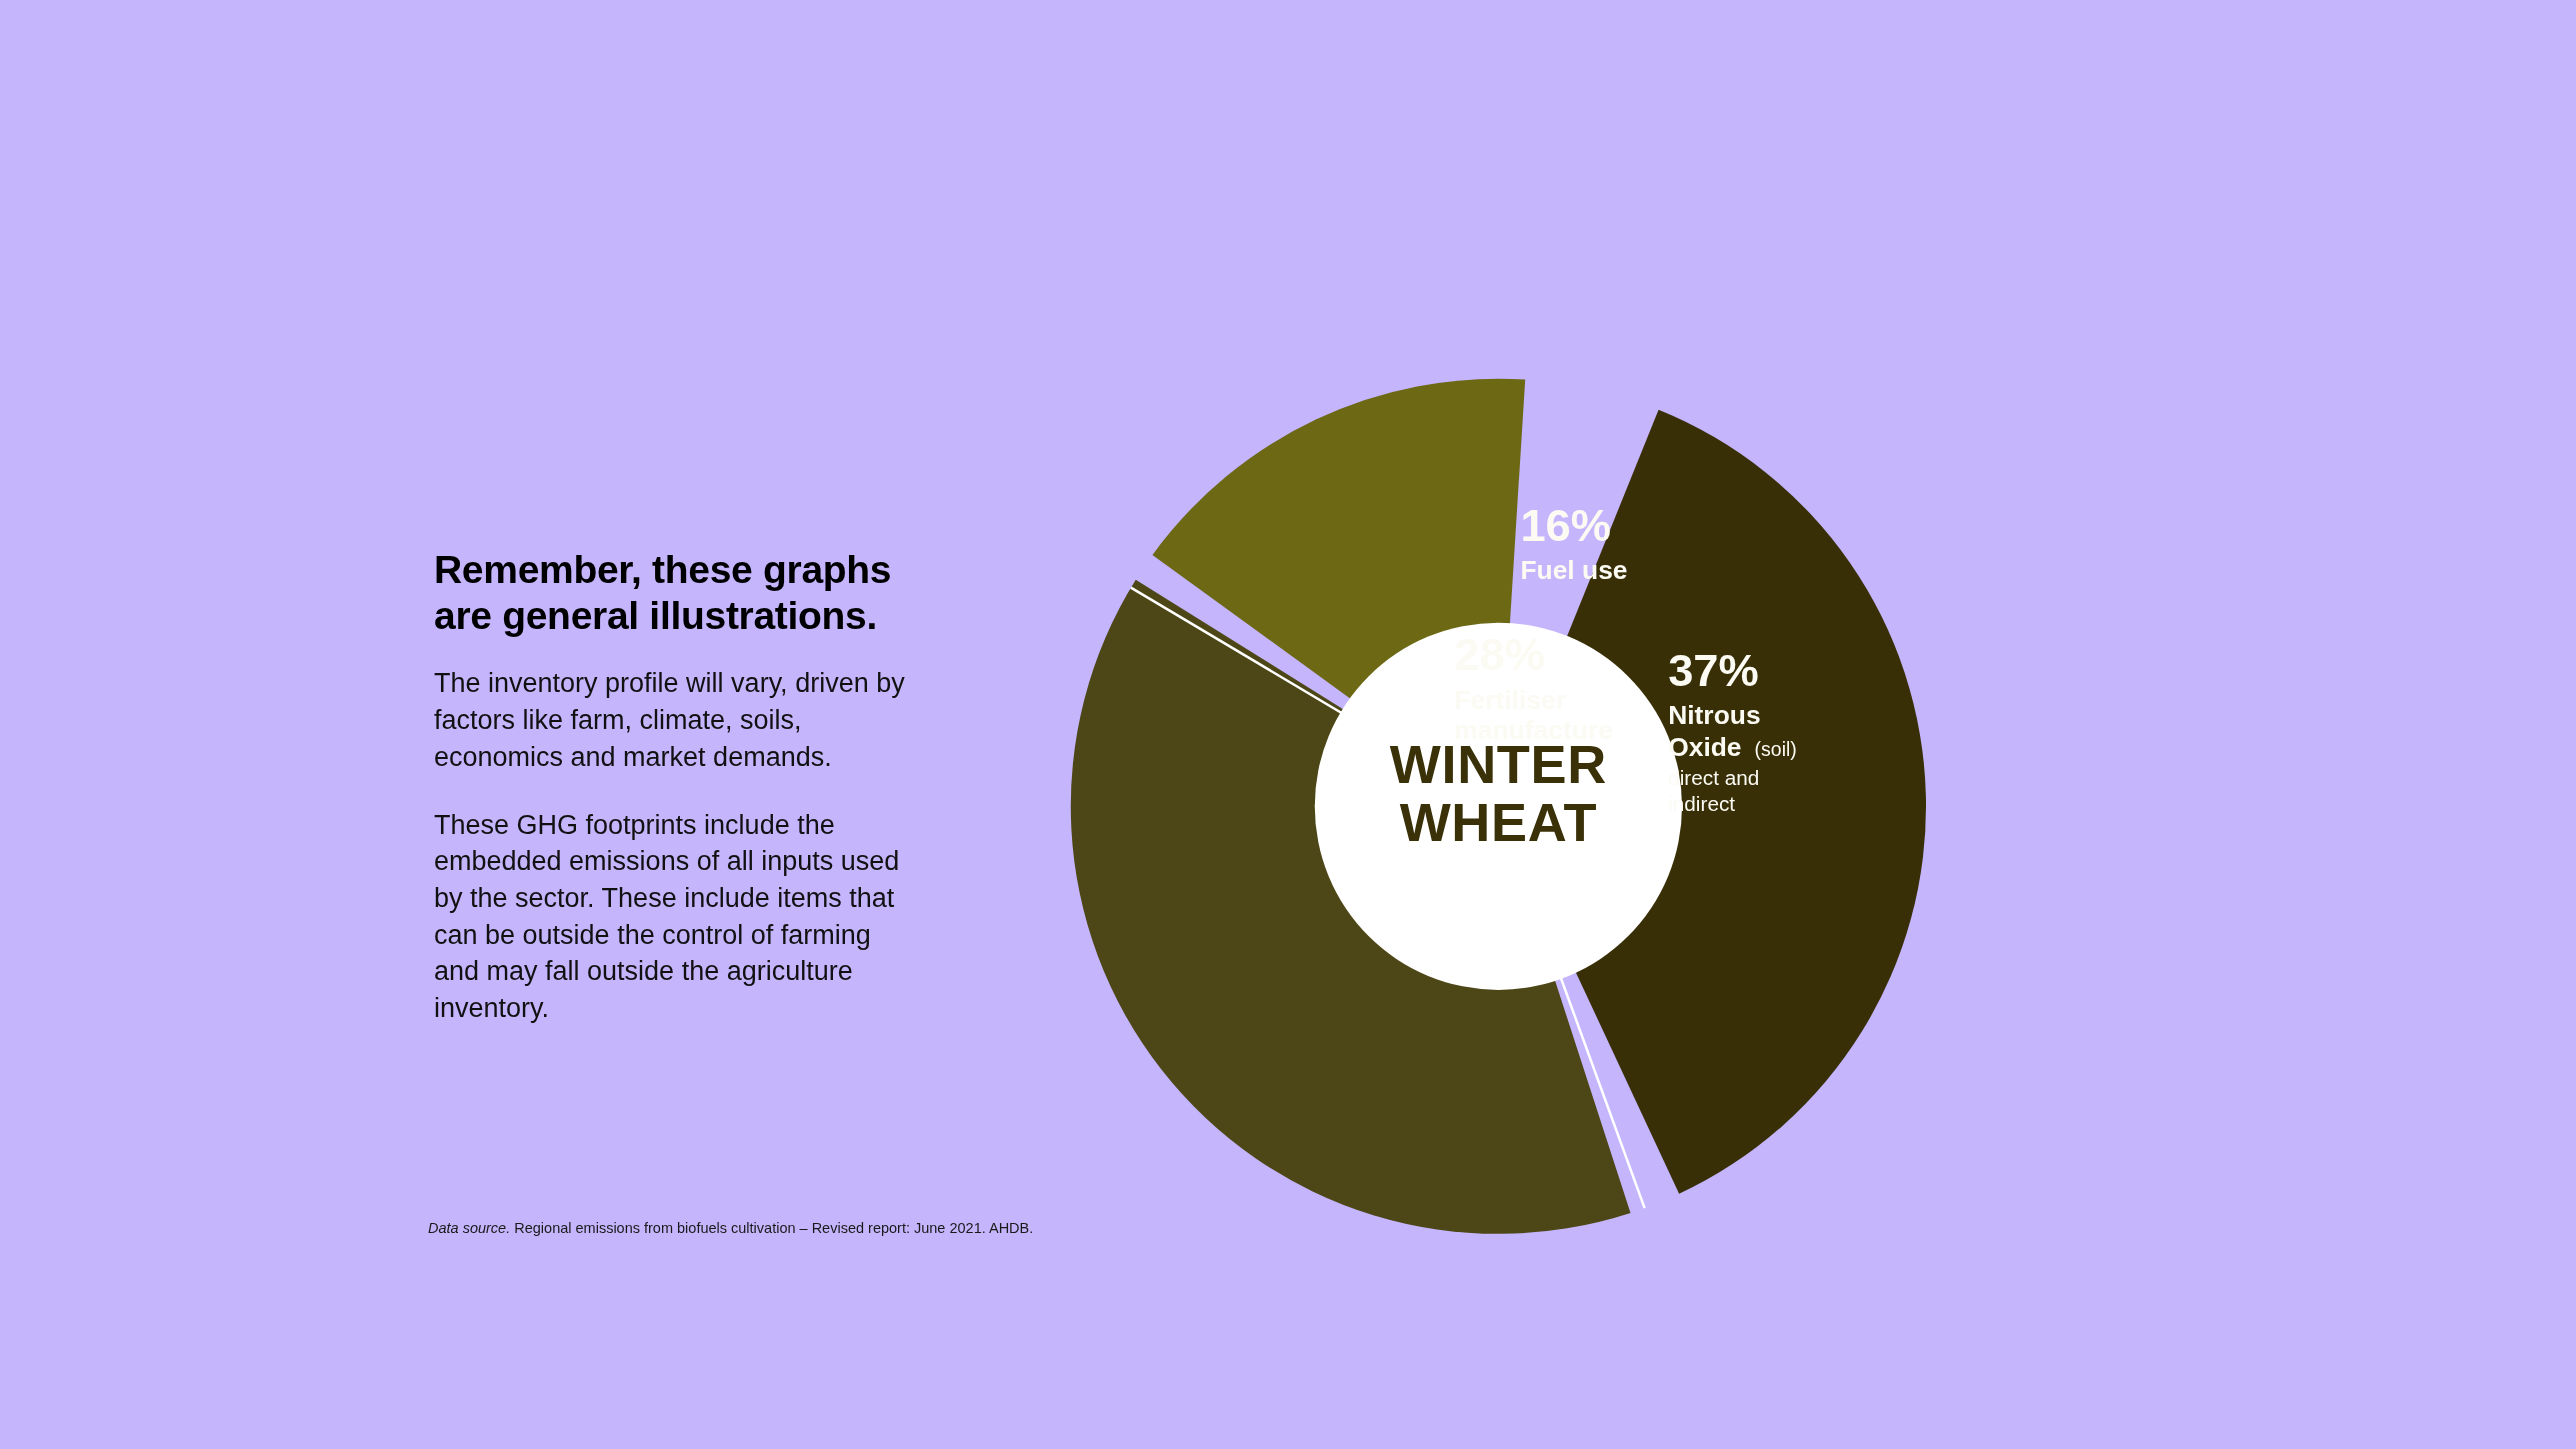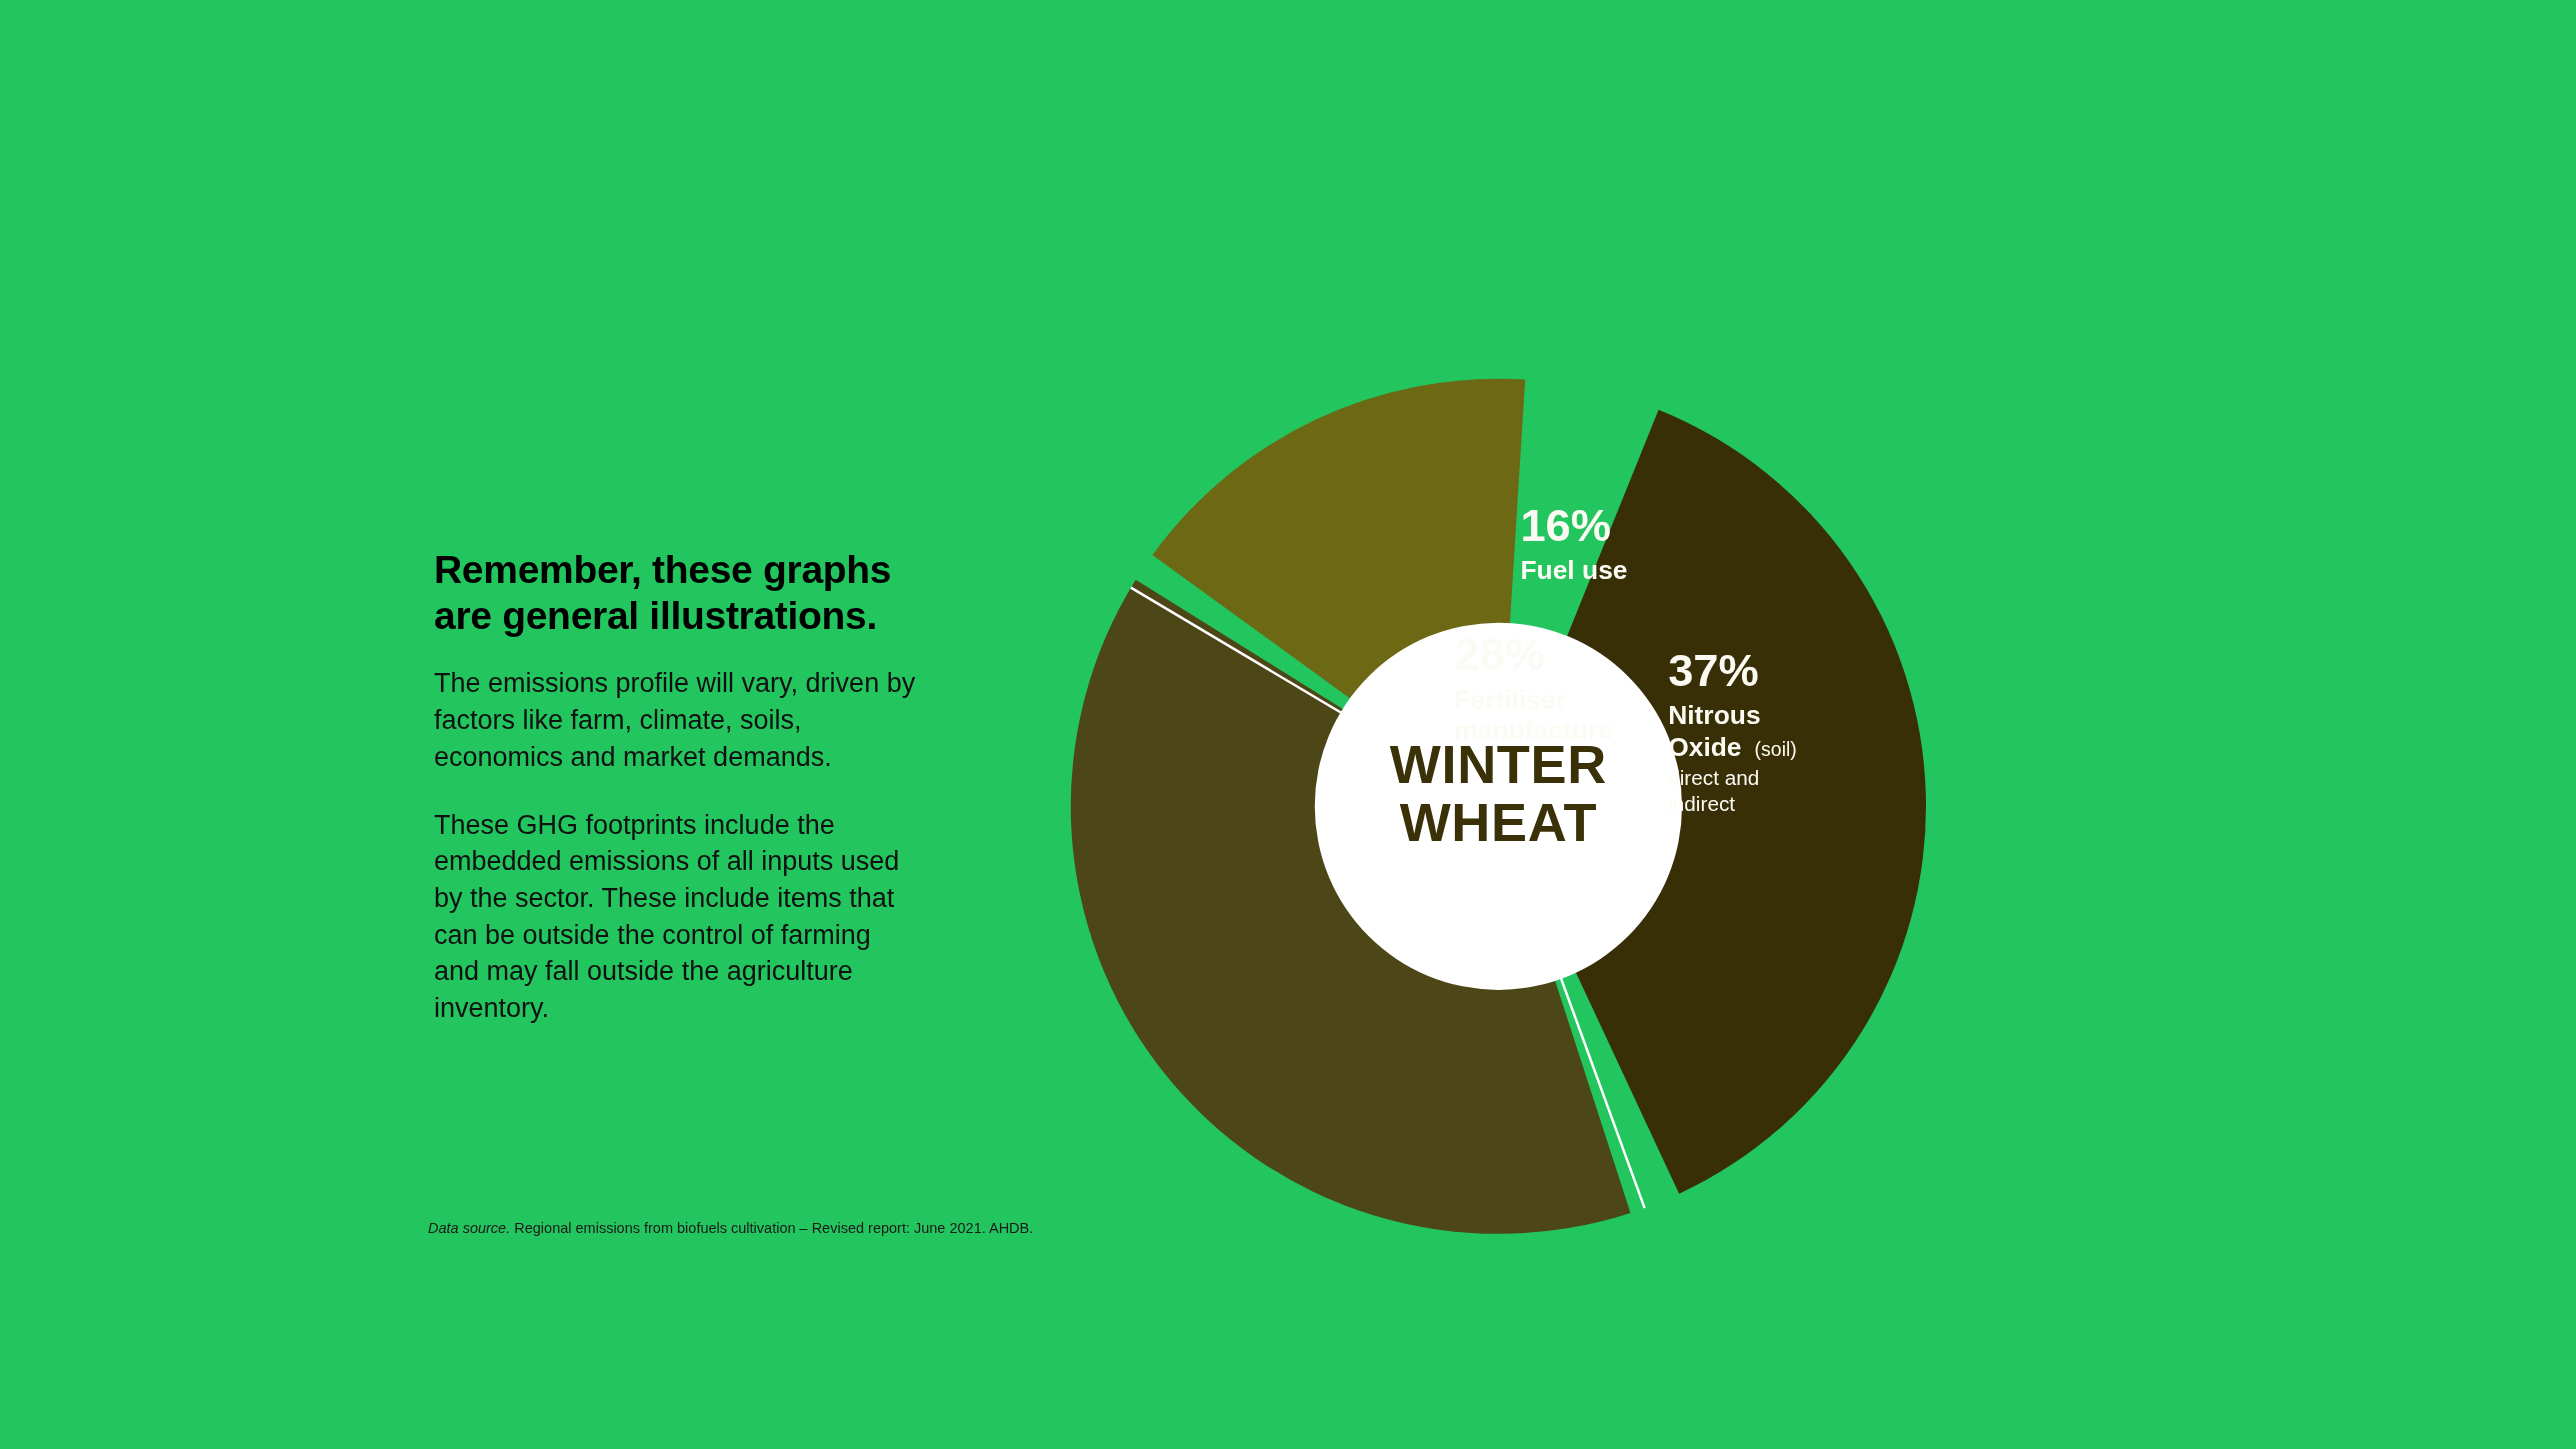--- a/index.html
+++ b/index.html
@@ -11,21 +11,21 @@
     width: 2576px;
     height: 1449px;
     font-family: "Liberation Sans", sans-serif;
     overflow: hidden;
     position: relative;
   }
 
   #stage {
     position: absolute;
     inset: 0;
-    background: #22c55e;
+    background: #c4b5fd;
     padding-left: 44px;
   }
 
   
   .text-col {
     position: absolute;
     left: 434px;
     top: 547px;
     width: 541px;
   }
@@ -96,21 +96,21 @@
   }
 </style>
 </head>
 <body>
 
 <div id="stage">
 
   <div class="text-col">
     <h1 class="headline">Remember, these graphs
 are general illustrations.</h1>
-    <p class="para">The emissions profile will vary, driven by
+    <p class="para">The inventory profile will vary, driven by
 factors like farm, climate, soils,
 economics and market demands.</p>
     <p class="para last">These GHG footprints include the
 embedded emissions of all inputs used
 by the sector. These include items that
 can be outside the control of farming
 and may fall outside the agriculture
 inventory.</p>
   </div>
 

